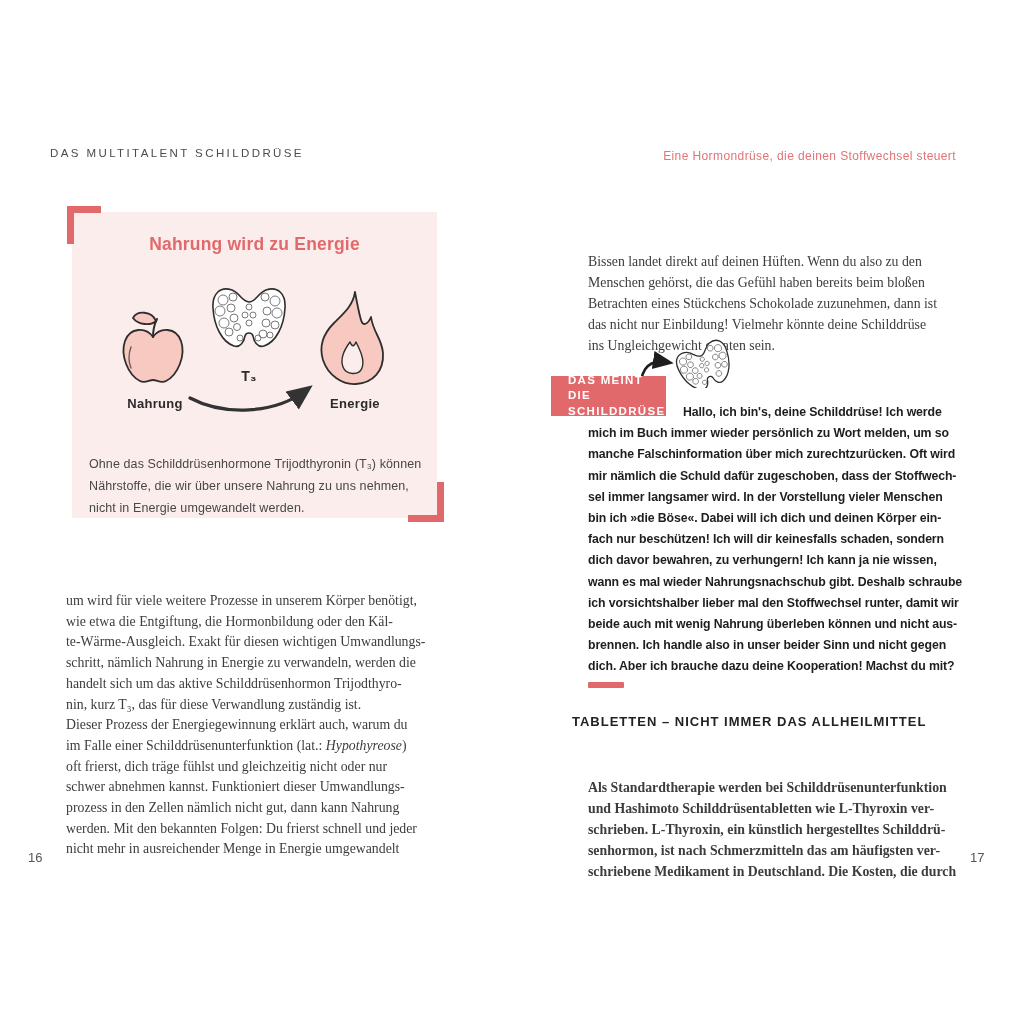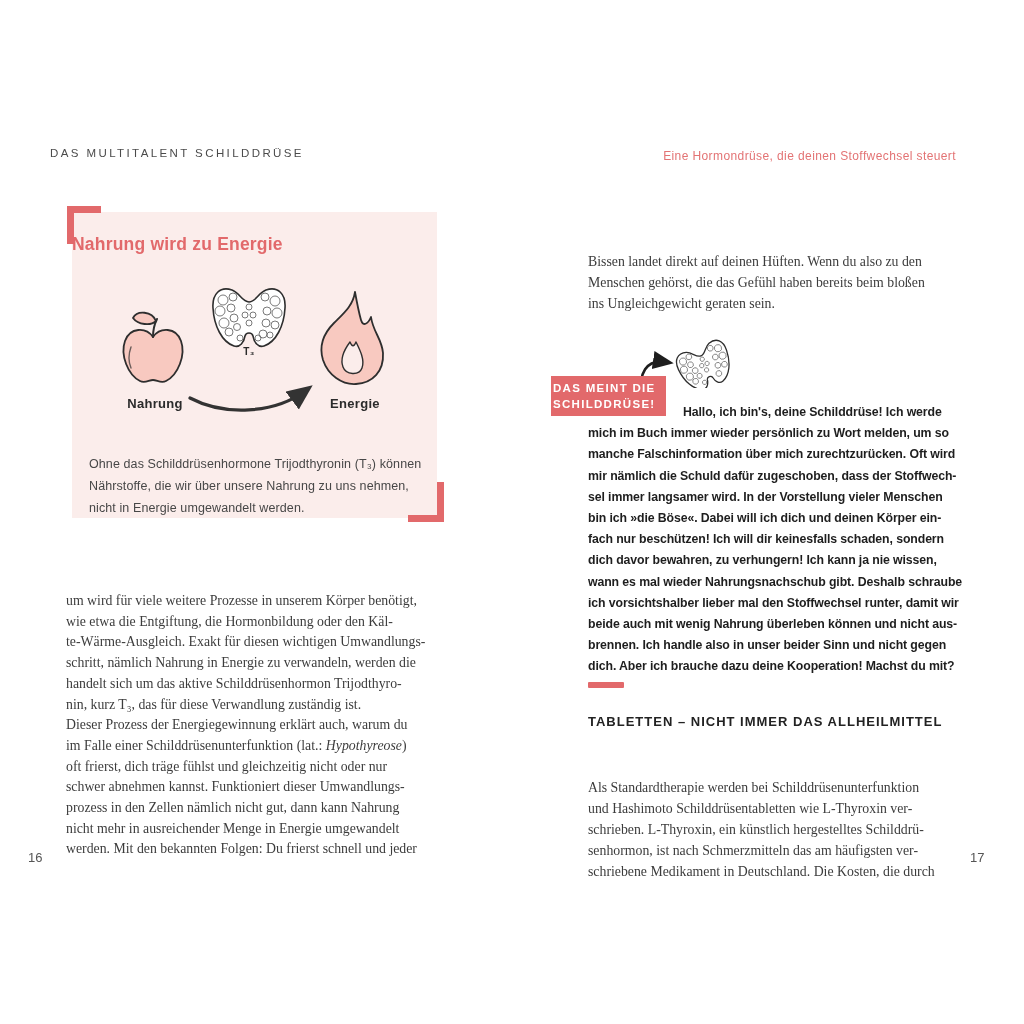--- a/index.html
+++ b/index.html
@@ -30,64 +30,64 @@
   }
   .corner-tl {
     position: absolute; left: -5px; top: -6px; width: 34px; height: 38px;
     border-left: 7px solid #e2696b; border-top: 7px solid #e2696b;
   }
   .corner-br {
     position: absolute; right: -7px; bottom: -4px; width: 36px; height: 40px;
     border-right: 7px solid #e2696b; border-bottom: 7px solid #e2696b;
   }
   .infobox-title {
-    position: absolute; top: 22px; left: 0; width: 100%; text-align: left;
+    position: absolute; top: 22px; left: 0; width: 100%; text-align: center;
     color: #e2696b; font-weight: bold; font-size: 17.5px; letter-spacing: 0.2px;
   }
   .illustration { position: absolute; left: 0; top: 72px; }
   .illu-label {
     position: absolute; font-weight: bold; font-size: 13px; color: #2b2b2b;
     letter-spacing: 0.3px; text-align: center;
   }
   #label-nahrung { left: 28px; top: 184px; width: 110px; }
-  #label-t3      { left: 132px; top: 134px; width: 90px; font-size: 10px; }
+  #label-t3      { left: 132px; top: 156px; width: 90px; font-size: 14px; }
   #label-energie { left: 228px; top: 184px; width: 110px; }
   .caption {
     position: absolute; left: 17px; top: 241px;
     font-size: 12.5px; line-height: 22px; color: #474747; letter-spacing: 0.1px;
   }
 
   
   .serif-block { position: absolute; font-family: "Liberation Serif", serif; color: #3c3c3c; margin-top: 40px; }
   #left-body          { left: 66px;  top: 551px; font-size: 13.8px; line-height: 20.7px; }
   #right-intro        { left: 588px; top: 211px; font-size: 13.8px; line-height: 21px; }
-  #right-section-body { left: 588px; top: 737px; font-size: 13.8px; line-height: 21px; }
+  #right-section-body { left: 588px; top: 737px; font-size: 13.8px; line-height: 21px; font-weight: bold; }
 
   
   #speech {
     position: absolute; left: 588px; top: 402px;
     font-size: 12.3px; font-weight: bold; line-height: 21.2px;
     color: #1e1e1e; letter-spacing: -0.1px;
   }
   #speech .t-line:first-child { text-indent: 95px; }
 
   .badge {
     position: absolute; left: 551px; top: 376px; width: 115px; height: 40px;
     background: #e2696b; color: #ffffff;
     display: flex; flex-direction: column; justify-content: center;
-    padding-left: 2px; gap: 2px;
+    padding-left: 17px; gap: 2px;
   }
   .badge div { font-weight: bold; font-size: 11.5px; letter-spacing: 1.3px; line-height: 1.25; }
 
   .divider {
     position: absolute; left: 588px; top: 682px; width: 36px; height: 6px;
     background: #e2696b; border-radius: 1px;
   }
   .section-heading {
-    position: absolute; left: 588px; top: 714px;
+    position: absolute; left: 572px; top: 714px;
     font-weight: bold; font-size: 13px; letter-spacing: 1px; color: #222222;
   }
 
   .page-num { position: absolute; font-size: 13px; color: #555555; }
   #pn-left  { left: 28px;  top: 850px; }
   #pn-right { left: 970px; top: 850px; }
 
   .svg-abs { position: absolute; }
   #rp-thyroid { left: 656px; top: 328px; }
   #rp-arrow   { left: 636px; top: 350px; }
@@ -176,34 +176,36 @@
       <div class="t-line">wie etwa die Entgiftung, die Hormonbildung oder den Käl-</div>
       <div class="t-line">te-Wärme-Ausgleich. Exakt für diesen wichtigen Umwandlungs-</div>
       <div class="t-line">schritt, nämlich Nahrung in Energie zu verwandeln, werden die</div>
       <div class="t-line">handelt sich um das aktive Schilddrüsenhormon Trijodthyro-</div>
       <div class="t-line">nin, kurz T₃, das für diese Verwandlung zuständig ist.</div>
       <div class="t-line">Dieser Prozess der Energiegewinnung erklärt auch, warum du</div>
       <div class="t-line"><span>im Falle einer Schilddrüsenunterfunktion (lat.: </span><i>Hypothyreose</i><span>)</span></div>
       <div class="t-line">oft frierst, dich träge fühlst und gleichzeitig nicht oder nur</div>
       <div class="t-line">schwer abnehmen kannst. Funktioniert dieser Umwandlungs-</div>
       <div class="t-line">prozess in den Zellen nämlich nicht gut, dann kann Nahrung</div>
+      <div class="t-line">werden. Mit den bekannten Folgen: Du frierst schnell und jeder</div>
       <div class="t-line">nicht mehr in ausreichender Menge in Energie umgewandelt</div>
-      <div class="t-line">werden. Mit den bekannten Folgen: Du frierst schnell und jeder</div>
     </div>
 
     <div class="page-num" id="pn-left">16</div>
   </div>
 
   <div>
 
     <div class="rp-header">Eine Hormondrüse, die deinen Stoffwechsel steuert</div>
 
     <div class="serif-block" id="right-intro">
       <div class="t-line">Bissen landet direkt auf deinen Hüften. Wenn du also zu den</div>
       <div class="t-line">Menschen gehörst, die das Gefühl haben bereits beim bloßen</div>
+      <div class="t-line">Betrachten eines Stückchens Schokolade zuzunehmen, dann ist</div>
+      <div class="t-line">das nicht nur Einbildung! Vielmehr könnte deine Schilddrüse</div>
       <div class="t-line">ins Ungleichgewicht geraten sein.</div>
     </div>
 
     <svg class="svg-abs" id="rp-thyroid" width="80" height="60" viewBox="0 0 80 60">
       <defs>
         <clipPath id="tclip2">
           <path d="M28,6 C16,2 8,10 9,24 C10,42 18,58 30,62 C36,64 40,58 41,52 C42,48 48,48 49,52 C50,58 54,64 60,62 C72,58 80,42 81,24 C82,10 74,2 62,6 C54,9 52,18 45,18 C38,18 36,9 28,6 Z"></path>
         </clipPath>
       </defs>
       <g transform="translate(10,28) rotate(-22) scale(0.72)">

